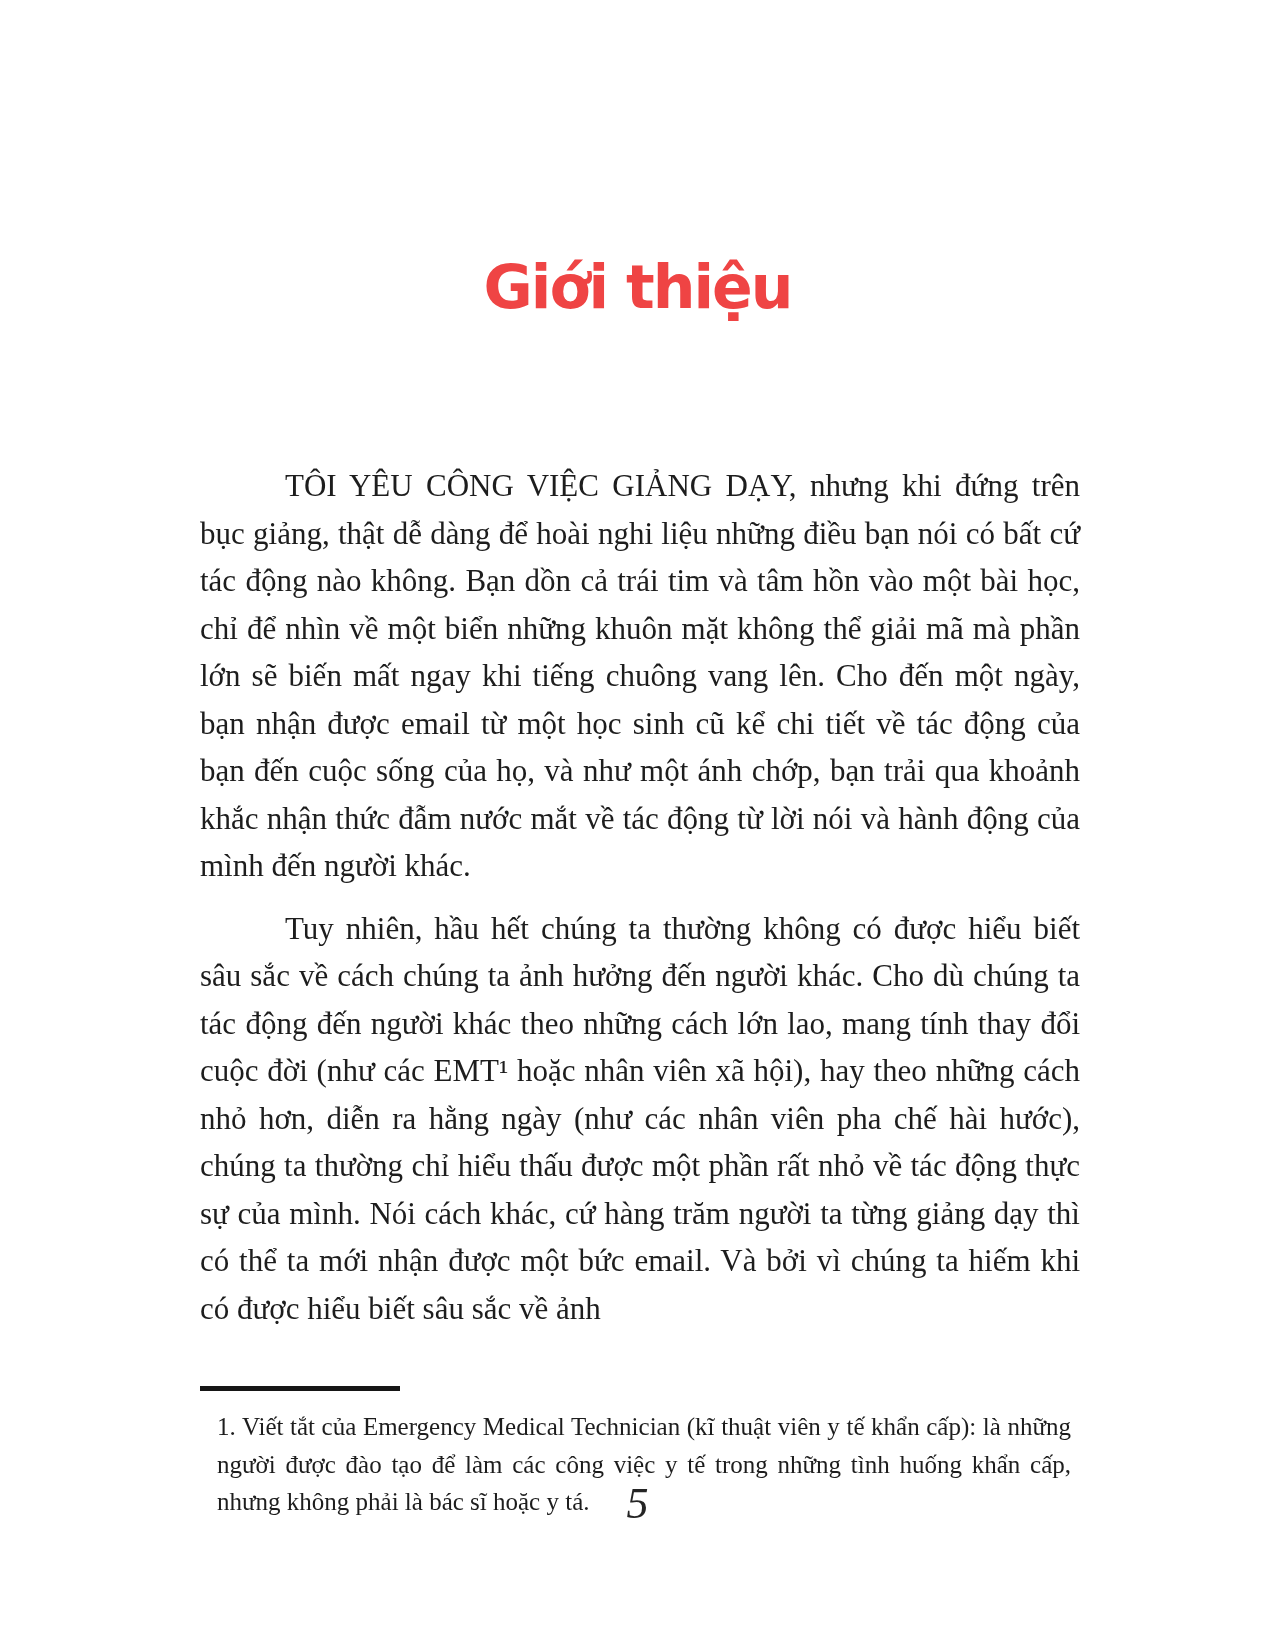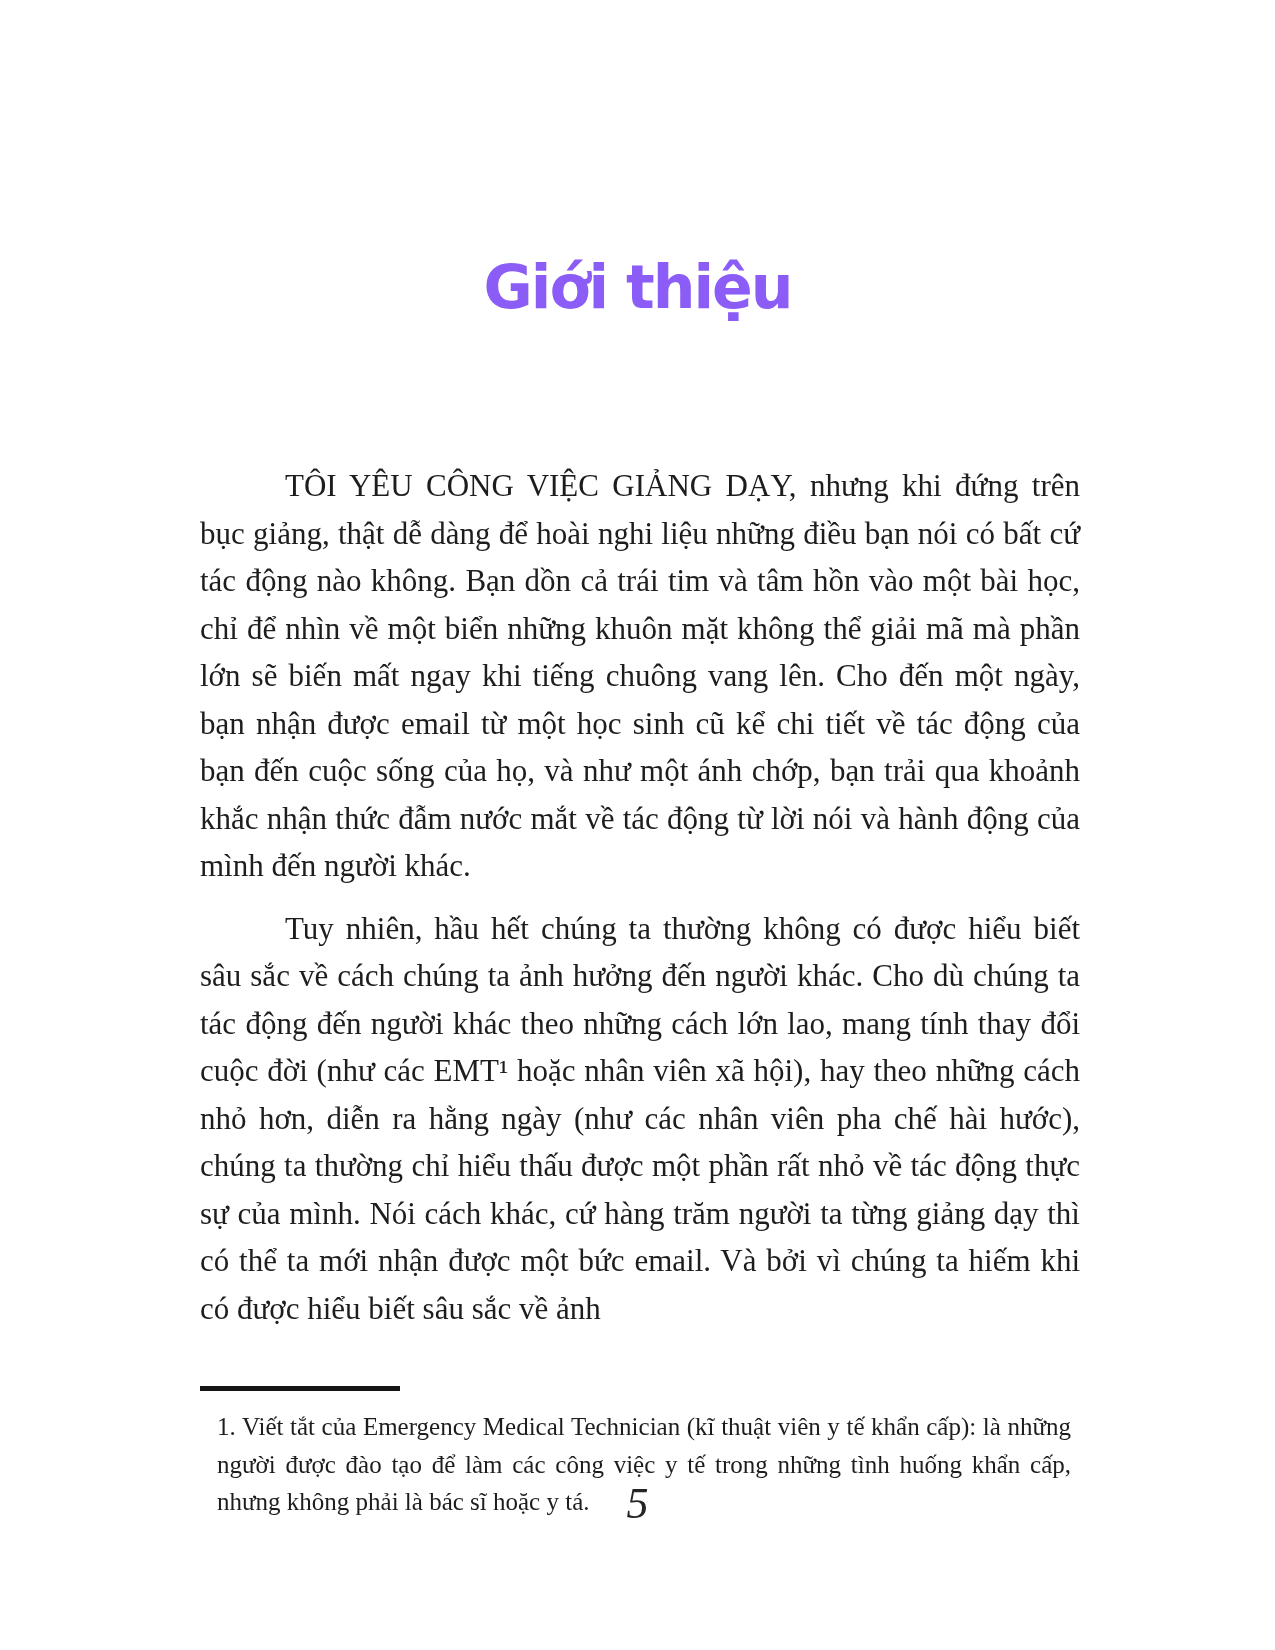--- a/index.html
+++ b/index.html
@@ -21,21 +21,21 @@
     position: absolute;
     top: 252px;
     left: 0;
     width: 100%;
     margin: 0;
     text-align: center;
     font-family: "DejaVu Sans", sans-serif;
     font-weight: 800;
     font-size: 60px;
     letter-spacing: -2px;
-    color: #8b5cf6;
+    color: #ef4444;
   }
   .body-text {
     position: absolute;
     top: 462px;
     left: 200px;
     width: 888px;
     text-align: justify;
     font-size: 31px;
     line-height: 47.5px;
     color: #1d1d1d;

